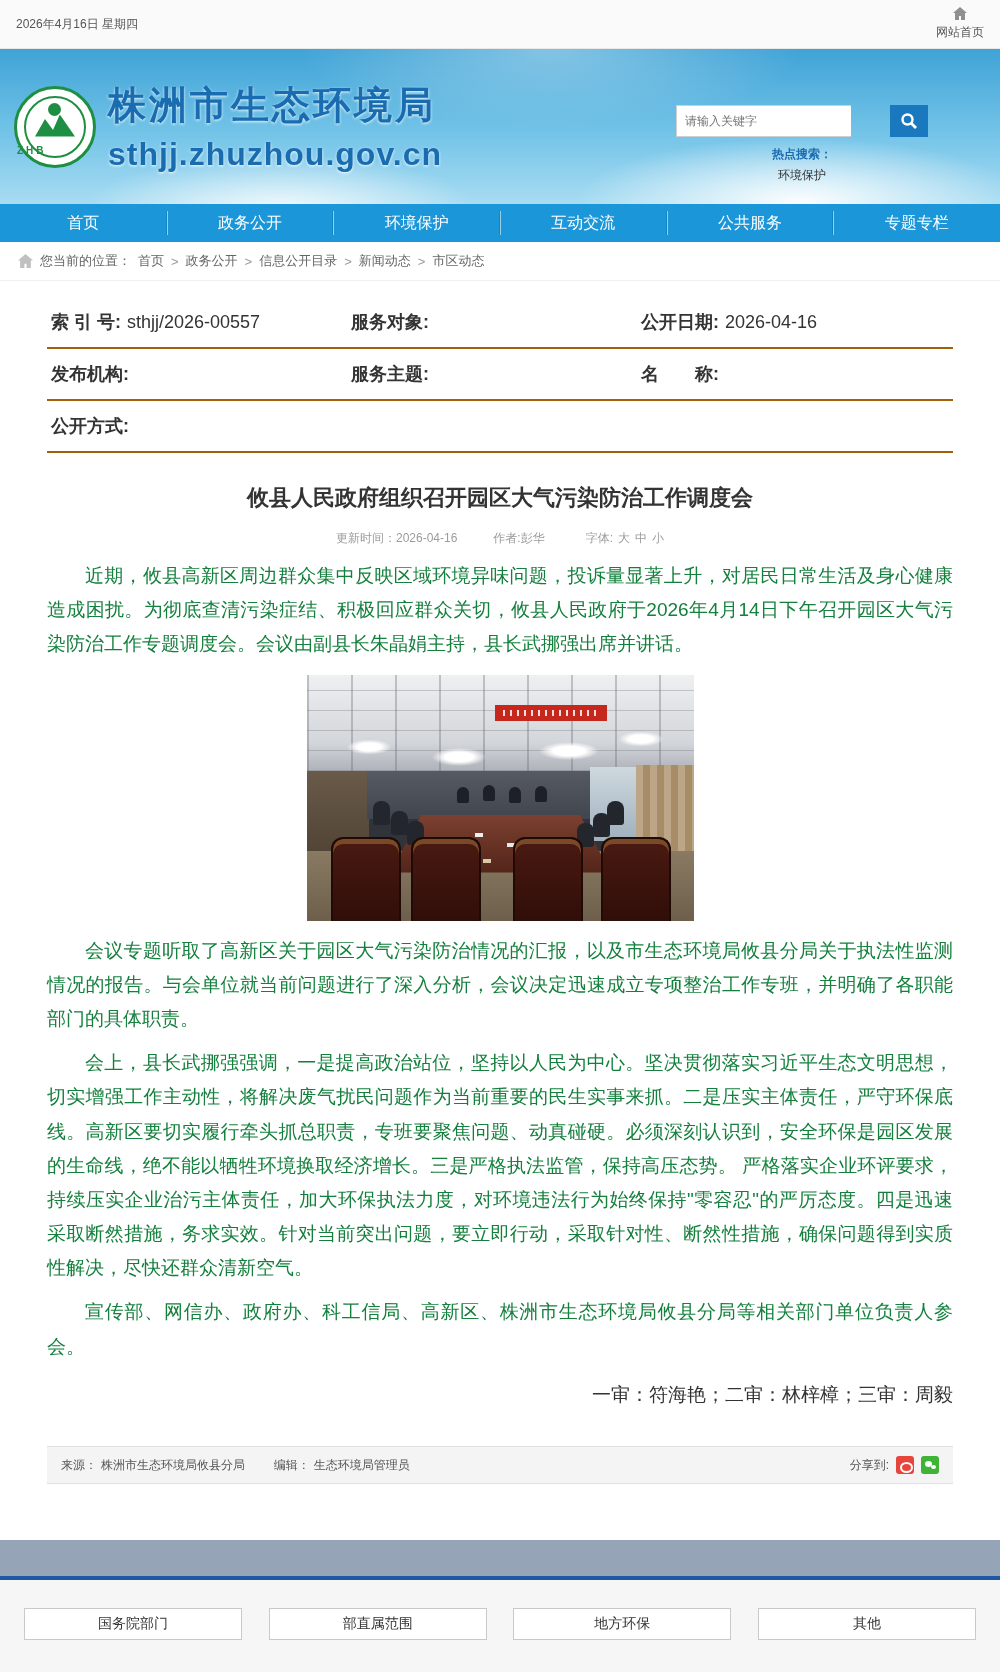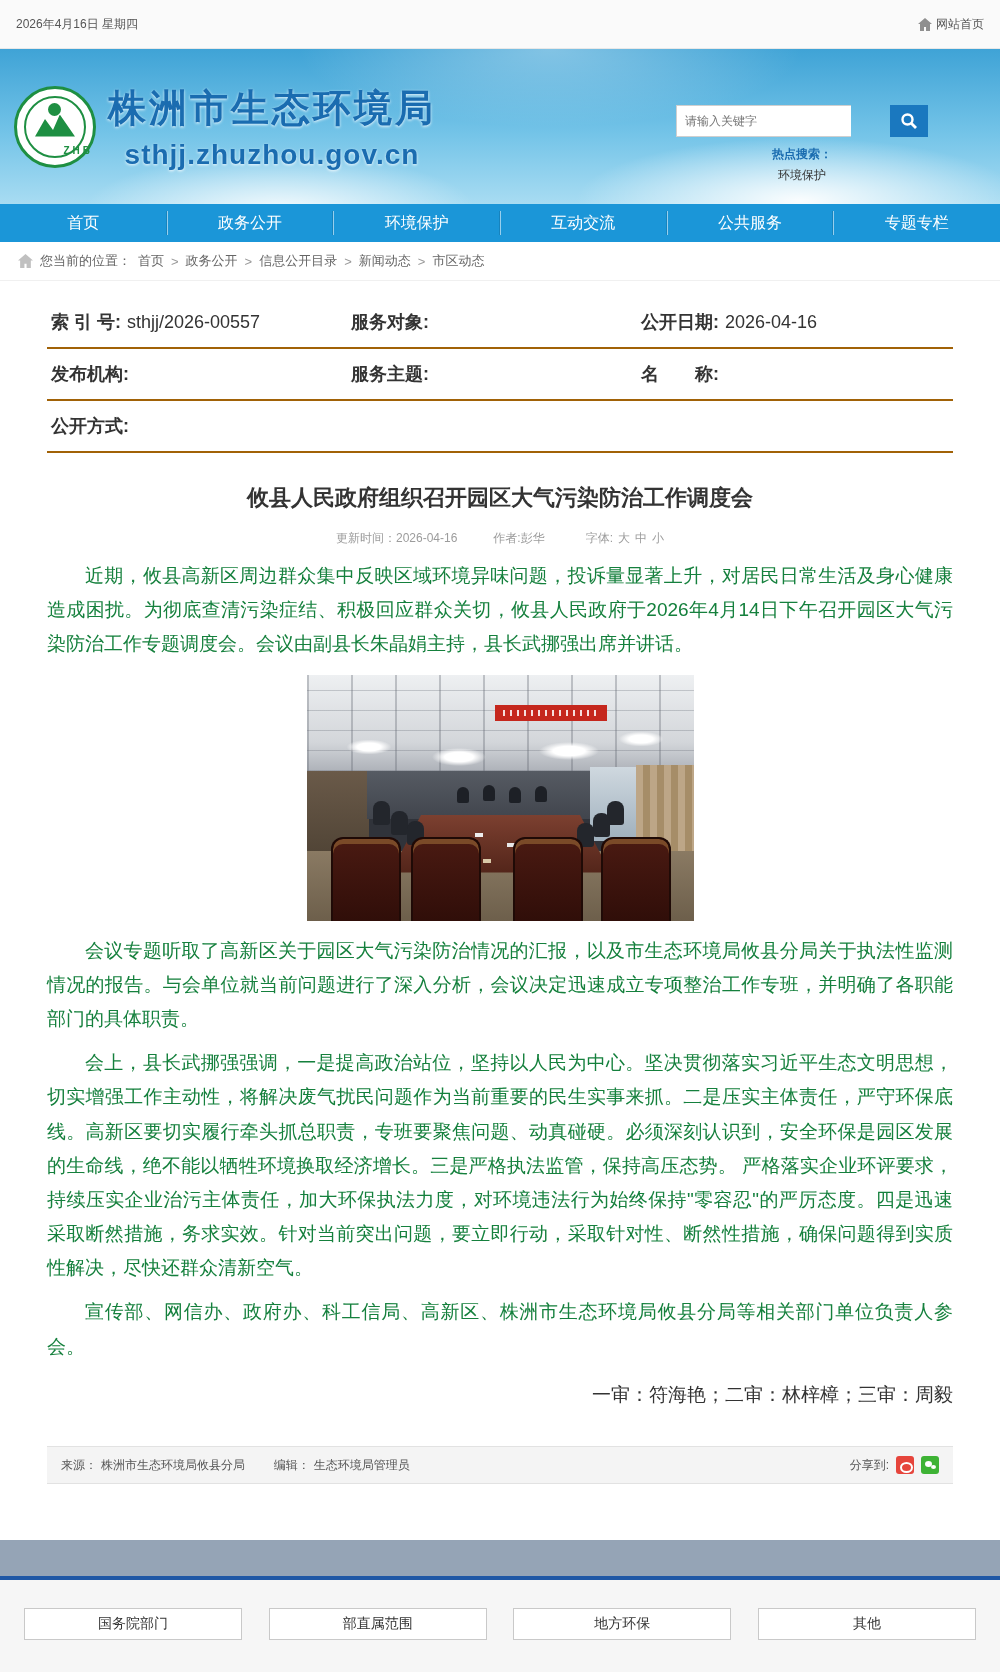--- a/index.html
+++ b/index.html
@@ -4,39 +4,39 @@
 <style>
   html,body{margin:0;padding:0;}
   body{width:1000px;min-height:1672px;margin:0 auto;background:#fff;
        font-family:"Liberation Sans","DejaVu Sans",sans-serif;color:#333;}
   a{text-decoration:none;color:inherit;cursor:pointer;}
 
   
   .topbar{height:30px;background:#fafafa;border-bottom:1px solid #e8e8e8;
           display:flex;justify-content:space-between;align-items:center;
           padding:9px 16px;font-size:12px;color:#555;}
-  .home-link{display:flex;align-items:center;gap:4px;color:#555;}
+  .home-link{display:flex;align-items:center;gap:4px;color:#555;flex-direction:column;}
 
   
   .banner{height:155px;position:relative;display:flex;align-items:center;padding-left:14px;
     background:
       radial-gradient(ellipse 320px 90px at 80% 98%, rgba(255,255,255,.95), rgba(255,255,255,0) 70%),
       radial-gradient(ellipse 280px 80px at 28% 104%, rgba(255,255,255,.85), rgba(255,255,255,0) 70%),
       radial-gradient(ellipse 420px 130px at 55% 0%, rgba(255,255,255,.35), rgba(255,255,255,0) 60%),
       linear-gradient(180deg,#3fa3d6 0%,#74c4e8 55%,#a8dcf2 100%);}
   .logo{width:76px;height:76px;border-radius:50%;background:#fff;border:3px solid #1e8f42;
-        position:relative;display:flex;align-items:flex-end;justify-content:flex-end;flex-shrink:0;}
+        position:relative;display:flex;align-items:flex-end;justify-content:flex-start;flex-shrink:0;}
   .logo::before{content:"";position:absolute;inset:7px;border-radius:50%;border:2px solid #1e8f42;}
   .logo-mountains{position:absolute;left:18px;top:26px;width:40px;height:22px;background:#1e8f42;
         clip-path:polygon(0 100%,25% 20%,45% 70%,62% 0,100% 100%);}
   .logo-sun{position:absolute;left:31px;top:14px;width:13px;height:13px;border-radius:50%;background:#1e8f42;}
   .logo-zhb{position:relative;font-size:10px;font-weight:bold;color:#1e8f42;letter-spacing:3px;margin-bottom:9px;}
   .site-block{margin-left:12px;color:#1a6cb0;text-shadow:0 1px 3px rgba(255,255,255,.9);}
   .site-name{font-size:38px;font-weight:bold;letter-spacing:3px;}
-  .site-url{font-size:28px;font-weight:bold;text-align:center;margin-top:5px;letter-spacing:1px;}
+  .site-url{font-size:32px;font-weight:bold;text-align:center;margin-top:5px;letter-spacing:1px;}
   .search-area{position:absolute;right:72px;top:56px;width:252px;}
   .search-box{display:flex;gap:39px;}
   .search-box input{flex:1;height:30px;border:1px solid #cfcfcf;border-right:none;padding:0 8px;
         font-size:12px;color:#333;outline:none;background:#fff;}
   .search-box button{width:38px;height:32px;background:#1a78bf;border:none;display:flex;
         align-items:center;justify-content:center;cursor:pointer;}
   .hot-row{margin-top:9px;font-size:12px;display:flex;align-items:center;gap:4px;flex-direction:column;}
   .hot-label{color:#1a6cb0;font-weight:bold;}
   .hot-term{color:#333;}
 

